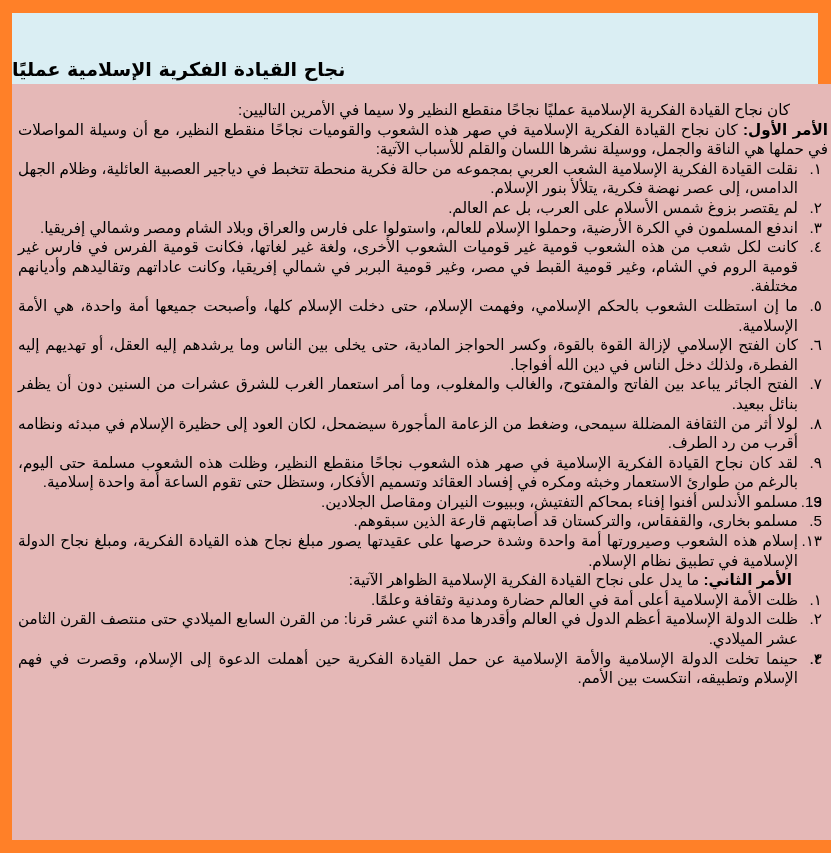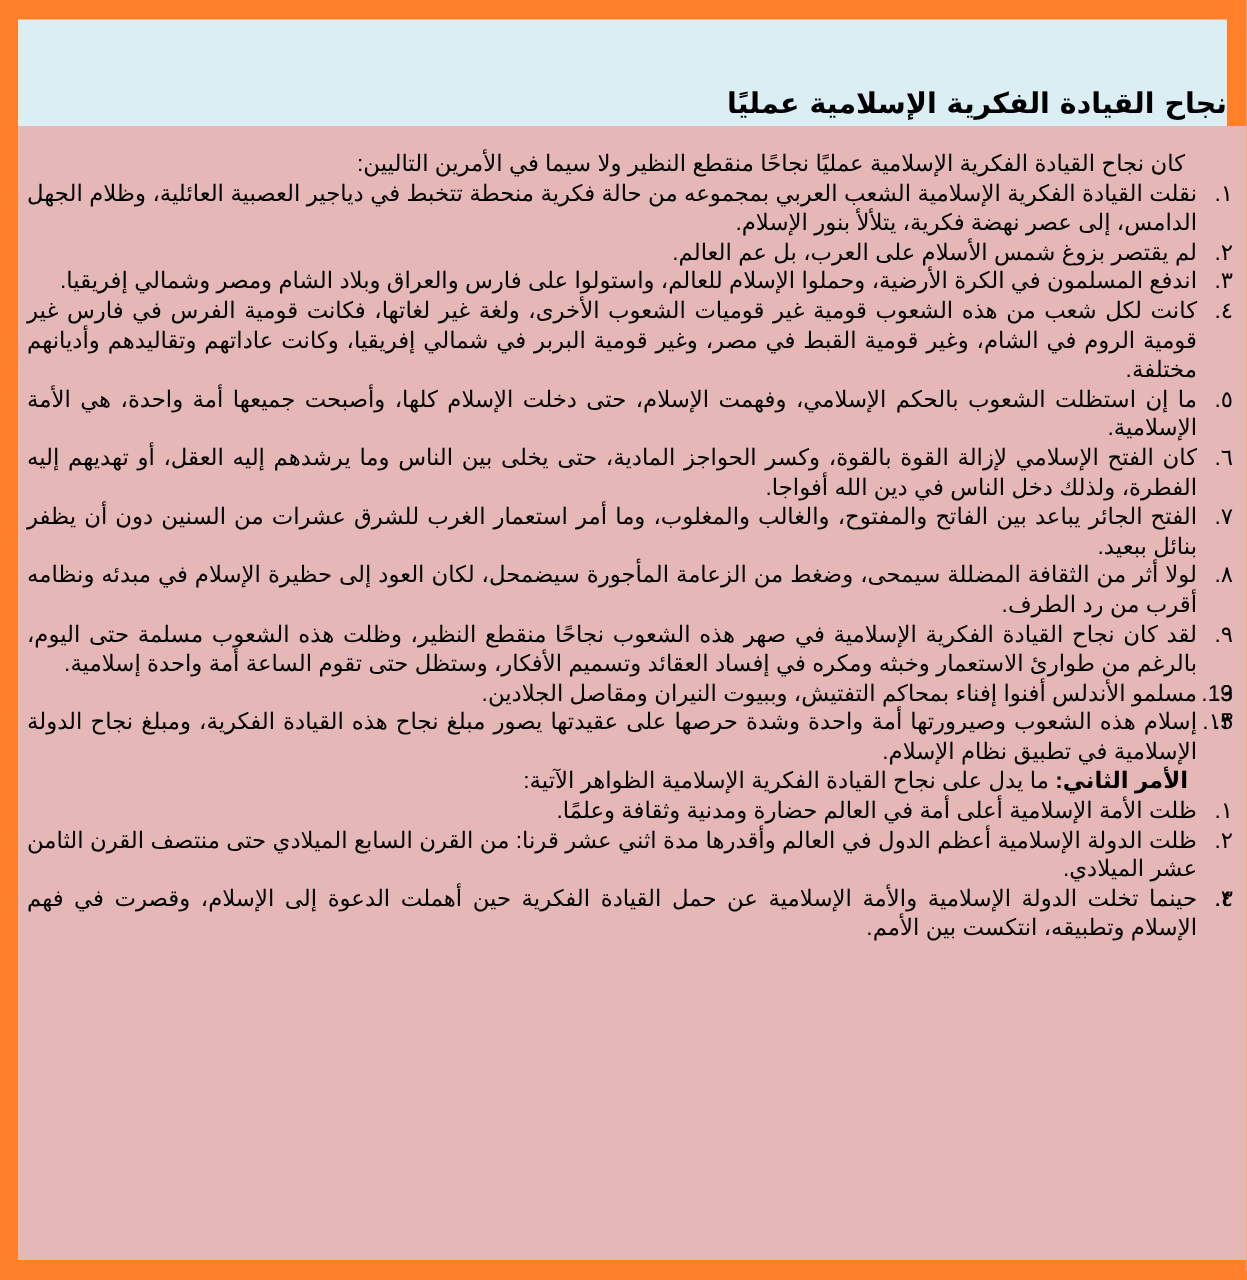--- a/index.html
+++ b/index.html
@@ -10,21 +10,21 @@
       overflow: hidden;
       font-family: "Liberation Sans", "DejaVu Sans", sans-serif;
       color: #000;
     }
     .title-box {
       position: absolute; left: 12px; top: 13px; width: 806px; height: 71px;
       background: #daeef3;
     }
     .title {
       position: absolute; left: 0; right: 0; top: 44px;
-      text-align: right; direction: rtl;
+      text-align: left; direction: rtl;
       font-family: "DejaVu Sans", sans-serif;
       font-weight: bold; font-size: 19px; line-height: 24px;
     }
     .content-box {
       position: absolute; left: 12px; top: 84px; width: 806px; height: 756px;
       background: #e5b8b7;
       padding-left: 24px;
     }
     .content {
       position: absolute; left: 6px; right: 14px; top: 16px;
@@ -48,34 +48,35 @@
 <body>
 
 <div class="title-box">
   <div class="title">نجاح القيادة الفكرية الإسلامية عمليًا</div>
 </div>
 
 <div class="content-box">
   <div class="content">
     <p class="intro">كان نجاح القيادة الفكرية الإسلامية عمليًا نجاحًا منقطع النظير ولا سيما في الأمرين التاليين:</p>
 
+    <p class="para"><b>الأمر الأول:</b><span> كان نجاح القيادة الفكرية الإسلامية في صهر هذه الشعوب والقوميات نجاحًا منقطع النظير، مع أن وسيلة المواصلات في حملها هي الناقة والجمل، ووسيلة نشرها اللسان والقلم للأسباب الآتية:</span></p>
 
     <ol class="items">
       <li><span class="num">١.</span><span>نقلت القيادة الفكرية الإسلامية الشعب العربي بمجموعه من حالة فكرية منحطة تتخبط في دياجير العصبية العائلية، وظلام الجهل الدامس، إلى عصر نهضة فكرية، يتلألأ بنور الإسلام.</span></li>
       <li><span class="num">٢.</span><span>لم يقتصر بزوغ شمس الأسلام على العرب، بل عم العالم.</span></li>
       <li><span class="num">٣.</span><span>اندفع المسلمون في الكرة الأرضية، وحملوا الإسلام للعالم، واستولوا على فارس والعراق وبلاد الشام ومصر وشمالي إفريقيا.</span></li>
       <li><span class="num">٤.</span><span>كانت لكل شعب من هذه الشعوب قومية غير قوميات الشعوب الأخرى، ولغة غير لغاتها، فكانت قومية الفرس في فارس غير قومية الروم في الشام، وغير قومية القبط في مصر، وغير قومية البربر في شمالي إفريقيا، وكانت عاداتهم وتقاليدهم وأديانهم مختلفة.</span></li>
       <li><span class="num">٥.</span><span>ما إن استظلت الشعوب بالحكم الإسلامي، وفهمت الإسلام، حتى دخلت الإسلام كلها، وأصبحت جميعها أمة واحدة، هي الأمة الإسلامية.</span></li>
       <li><span class="num">٦.</span><span>كان الفتح الإسلامي لإزالة القوة بالقوة، وكسر الحواجز المادية، حتى يخلى بين الناس وما يرشدهم إليه العقل، أو تهديهم إليه الفطرة، ولذلك دخل الناس في دين الله أفواجا.</span></li>
       <li><span class="num">٧.</span><span>الفتح الجائر يباعد بين الفاتح والمفتوح، والغالب والمغلوب، وما أمر استعمار الغرب للشرق عشرات من السنين دون أن يظفر بنائل ببعيد.</span></li>
       <li><span class="num">٨.</span><span>لولا أثر من الثقافة المضللة سيمحى، وضغط من الزعامة المأجورة سيضمحل، لكان العود إلى حظيرة الإسلام في مبدئه ونظامه أقرب من رد الطرف.</span></li>
       <li><span class="num">٩.</span><span>لقد كان نجاح القيادة الفكرية الإسلامية في صهر هذه الشعوب نجاحًا منقطع النظير، وظلت هذه الشعوب مسلمة حتى اليوم، بالرغم من طوارئ الاستعمار وخبثه ومكره في إفساد العقائد وتسميم الأفكار، وستظل حتى تقوم الساعة أمة واحدة إسلامية.</span></li>
       <li><span class="num">9.</span></li>
       <li><span class="num">13.</span><span>مسلمو الأندلس أفنوا إفناء بمحاكم التفتيش، وببيوت النيران ومقاصل الجلادين.</span></li>
-      <li><span class="num">5.</span></li>
+      <li><span class="num">5.</span><span>مسلمو بخارى، والقفقاس، والتركستان قد أصابتهم قارعة الذين سبقوهم.</span></li>
       <li><span class="num">١٣.</span><span>إسلام هذه الشعوب وصيرورتها أمة واحدة وشدة حرصها على عقيدتها يصور مبلغ نجاح هذه القيادة الفكرية، ومبلغ نجاح الدولة الإسلامية في تطبيق نظام الإسلام.</span></li>
     </ol>
 
     <p class="para second"><b>الأمر الثاني:</b><span> ما يدل على نجاح القيادة الفكرية الإسلامية الظواهر الآتية:</span></p>
 
     <ol class="items">
       <li><span class="num">١.</span><span>ظلت الأمة الإسلامية أعلى أمة في العالم حضارة ومدنية وثقافة وعلمًا.</span></li>
       <li><span class="num">٢.</span><span>ظلت الدولة الإسلامية أعظم الدول في العالم وأقدرها مدة اثني عشر قرنا: من القرن السابع الميلادي حتى منتصف القرن الثامن عشر الميلادي.</span></li>
       <li><span class="num">٣.</span></li>
       <li><span class="num">٤.</span><span>حينما تخلت الدولة الإسلامية والأمة الإسلامية عن حمل القيادة الفكرية حين أهملت الدعوة إلى الإسلام، وقصرت في فهم الإسلام وتطبيقه، انتكست بين الأمم.</span></li>

